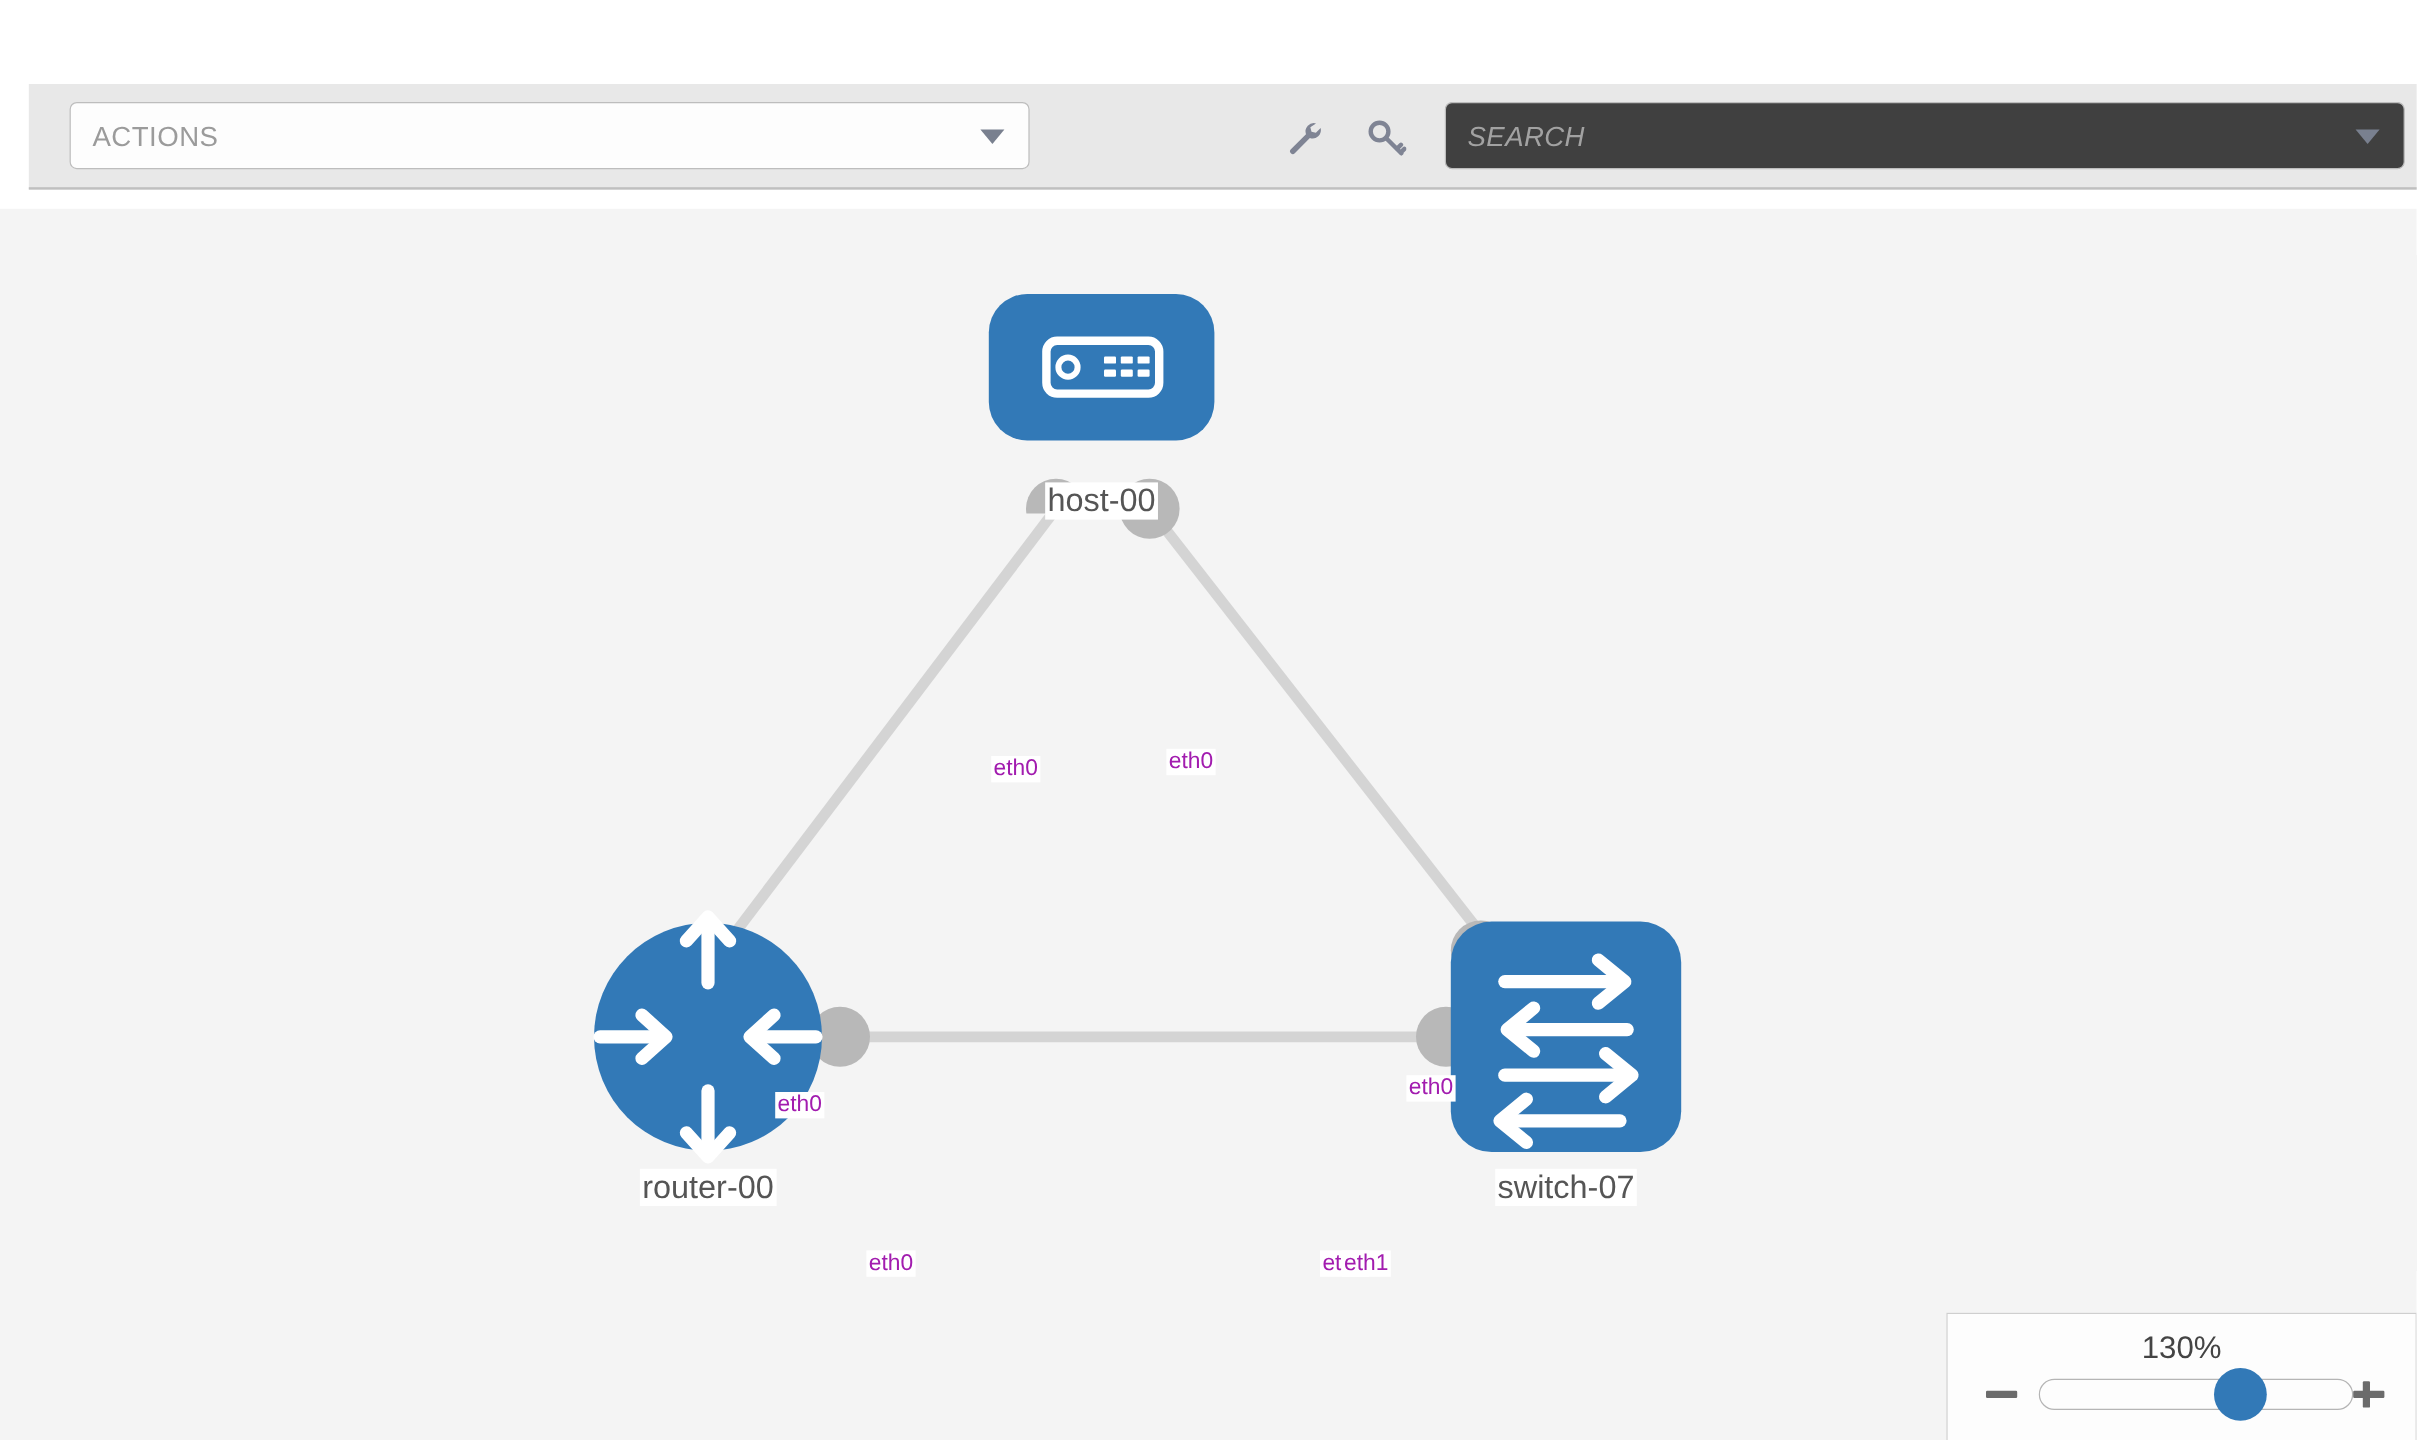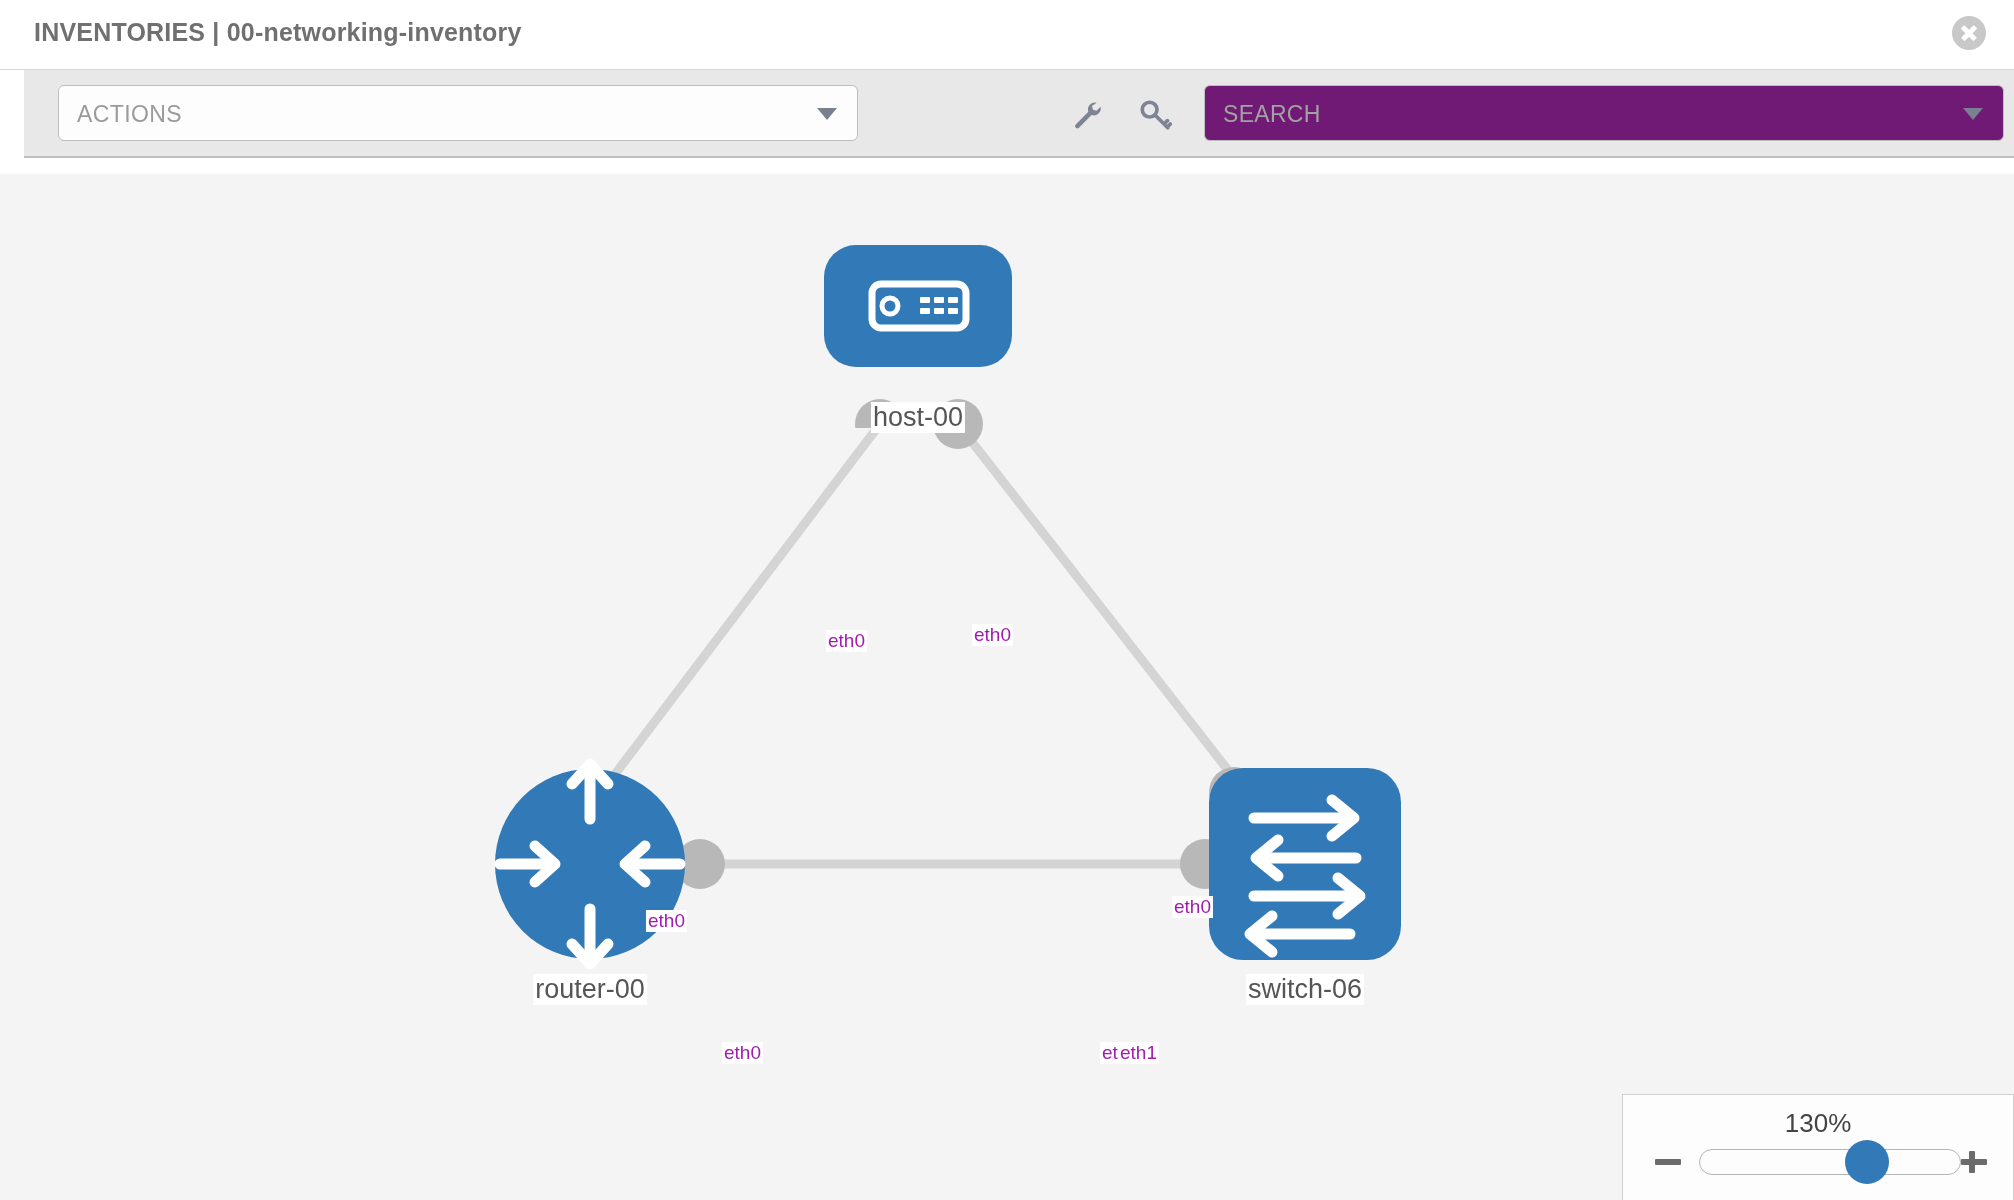--- a/index.html
+++ b/index.html
@@ -106,25 +106,26 @@
   }
   .tool-icon.wrench { left: 1046px; }
   .tool-icon.key    { left: 1114px; }
 
   .search-box {
     position: absolute;
     left: 1180px;
     top: 15px;
     width: 800px;
     height: 56px;
-    background: #701a75;
+    background: #404040;
     border: 1px solid #bdbdbd;
     border-radius: 6px;
     box-sizing: border-box;
     cursor: text;
+    font-style: italic;
   }
   .search-text {
     position: absolute;
     left: 18px;
     top: 15px;
     font-size: 23px;
     color: #a2a2a2;
     letter-spacing: 0.3px;
   }
   .search-box .caret { right: 20px; top: 22px; }
@@ -225,27 +226,20 @@
     border-radius: 50%;
     background: #3279b7;
     cursor: grab;
   }
 </style>
 </head>
 <body>
 
 <div id="app">
 
-  <div class="header">
-    <div class="header-title">INVENTORIES | 00-networking-inventory</div>
-    <div class="close-btn">
-      <span class="bar b1"></span>
-      <span class="bar b2"></span>
-    </div>
-  </div>
 
   <div class="toolbar">
 
     <div class="actions-select">
       <span class="actions-label">ACTIONS</span>
       <span class="caret"></span>
     </div>
 
     <div class="tool-icon wrench">
       <svg viewBox="0 0 24 24" width="34" height="34">
@@ -339,21 +333,21 @@
           <path d="M1338 704 L1360 722 L1338 740"></path>
 
           <path d="M1350 760 L1252 760"></path>
           <path d="M1272 742 L1250 760 L1272 778"></path>
         </g>
       </g>
     </svg>
 
     <div class="node-label" style="left:918px; top:228px;">host-00</div>
     <div class="node-label" style="left:590px; top:800px;">router-00</div>
-    <div class="node-label" style="left:1305px; top:800px;">switch-06</div>
+    <div class="node-label" style="left:1305px; top:800px;">switch-07</div>
 
     <div class="iface-label" style="left:826px; top:456px;">eth0</div>
     <div class="iface-label" style="left:972px; top:450px;">eth0</div>
     <div class="iface-label" style="left:646px; top:736px;">eth0</div>
     <div class="iface-label" style="left:1172px; top:722px;">eth0</div>
     <div class="iface-label" style="left:722px; top:868px;">eth0</div>
     <div class="iface-label" style="left:1100px; top:868px;">eth0</div>
     <div class="iface-label" style="left:1118px; top:868px;">eth1</div>
 
     <div class="zoom-panel" style="left:1622px; top:920px;">

